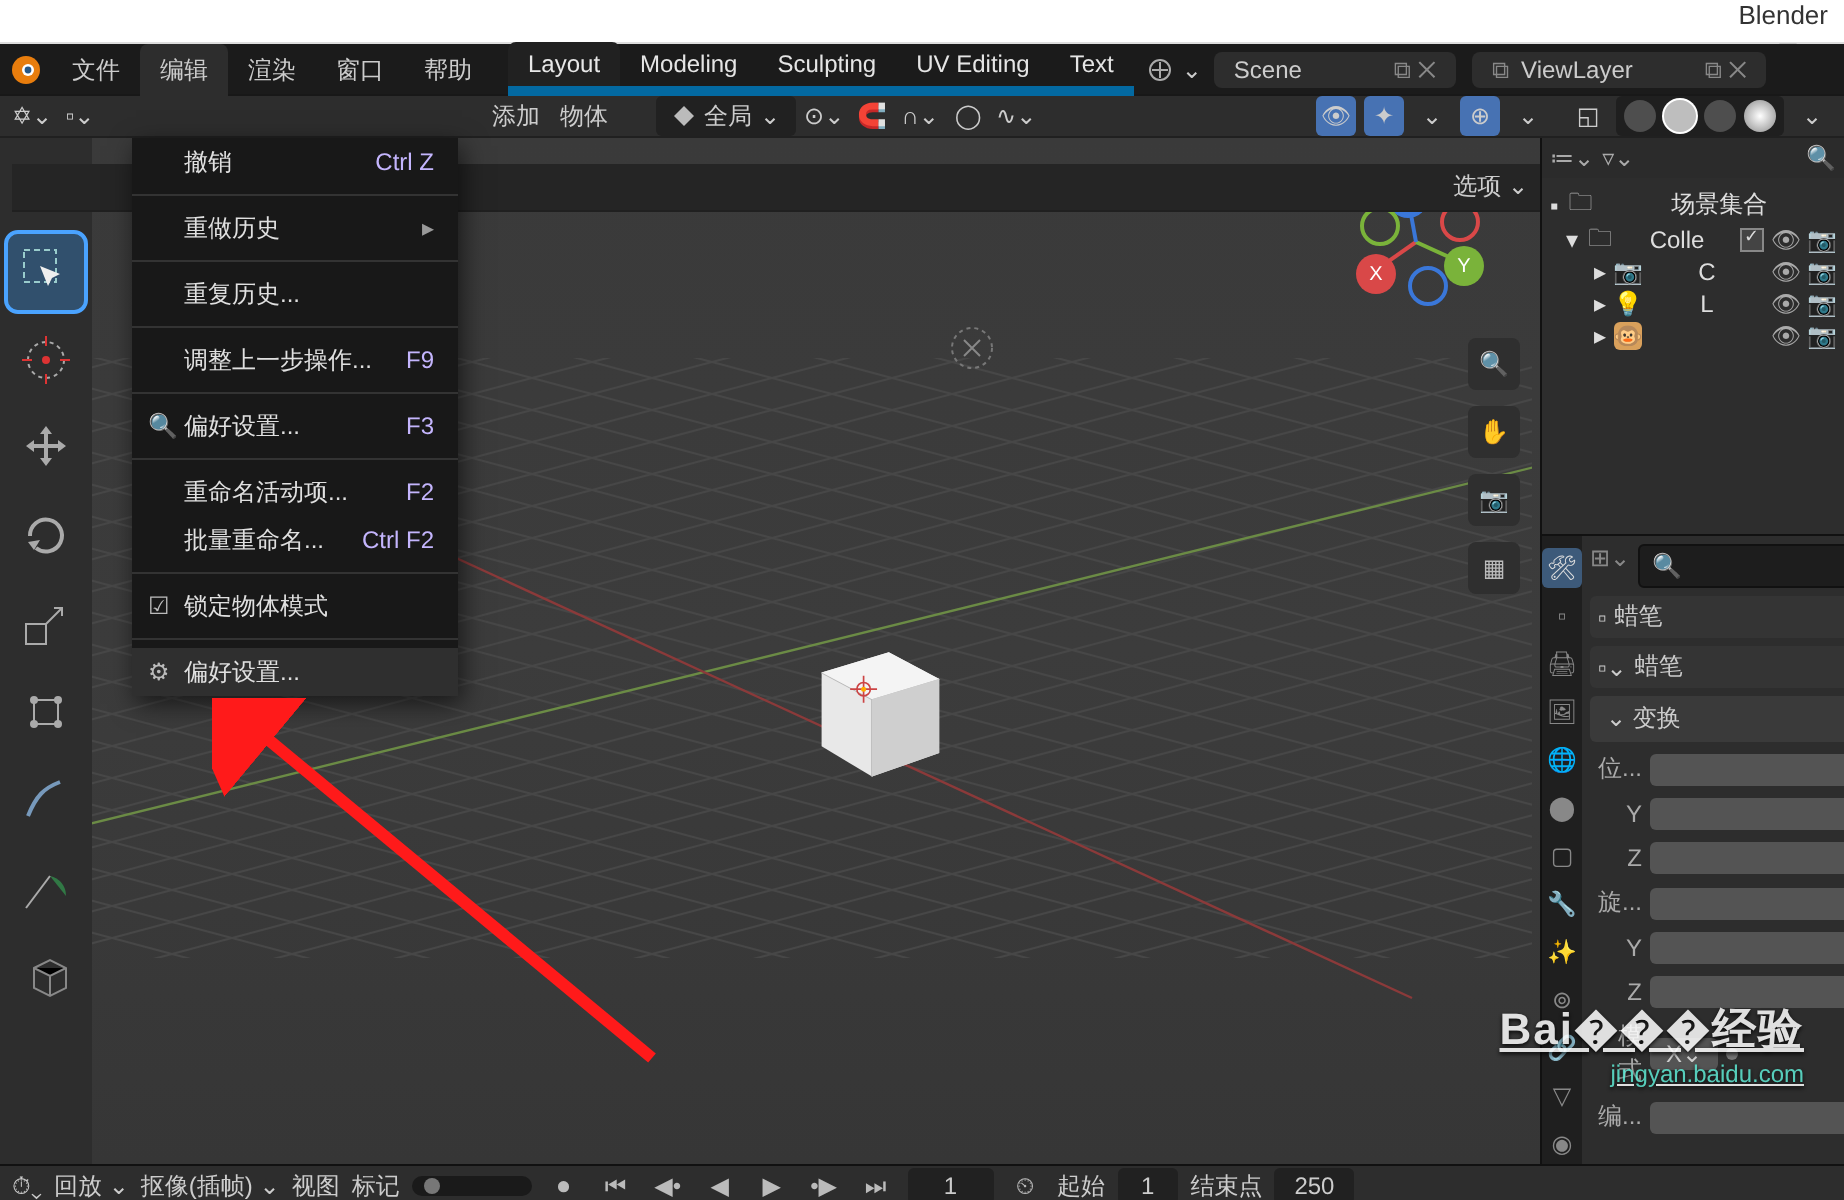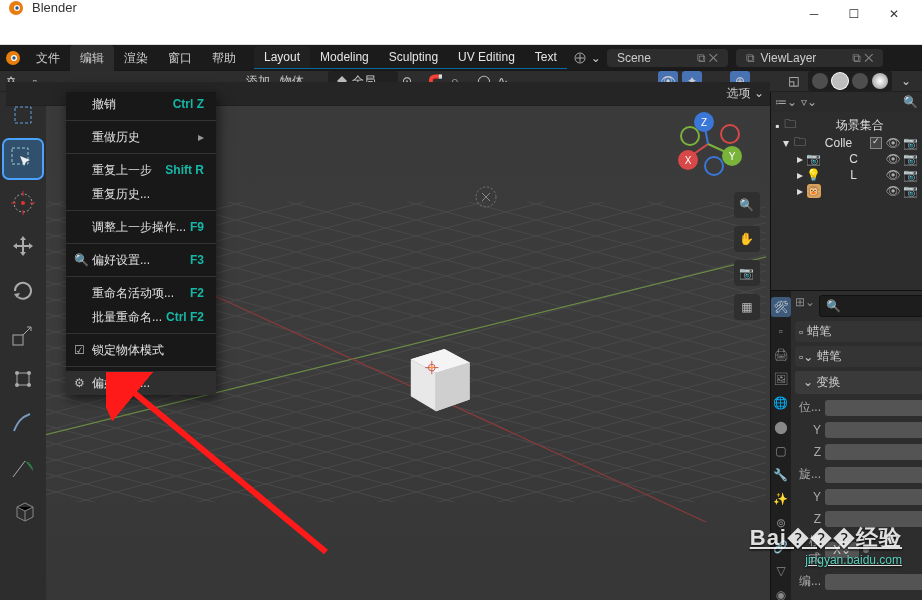--- a/index.html
+++ b/index.html
@@ -1,29 +1,29 @@
 <!DOCTYPE html>
 <html><head>
 <meta charset="utf-8">
 <style>
 * { margin:0; padding:0; box-sizing:border-box; font-family:"Microsoft YaHei",Arial,sans-serif; font-size:12px; user-select:none; }
 body { width:922px; height:600px; background:#fff; overflow:hidden; }
 
-.titlebar { height:45px; background:#fff; display:flex; align-items:flex-start; padding:0 8px; border-bottom:1px solid #ddd; }
+.titlebar { height:22px; background:#fff; display:flex; align-items:flex-end; padding:0 8px; border-bottom:1px solid #ddd;flex-direction:column; }
 .titlebar .logo { width:16px; height:16px; margin-right:8px; }
 .titlebar .title { flex:1; color:#333; font-size:13px; }
 .titlebar .winbtn { width:40px; height:28px; display:flex; align-items:center; justify-content:center; color:#333; }
 
 .app { height:570px; display:flex; flex-direction:column; background:#1b1b1b; }
 
 .topbar { height:26px; background:#1b1b1b; display:flex; align-items:center; color:#ccc; border-bottom:1px solid #181818; position:relative; }
 .topbar .blogo { width:26px; height:26px; display:flex; align-items:center; justify-content:center; }
 .topbar .tm { padding:0 10px; line-height:26px; }
 .topbar .tm.active { background:#2d2d2d; border-radius:4px 4px 0 0; }
-.topbar .wtabs { display:flex; margin-left:8px; border-bottom:1px solid #0369a1; }
+.topbar .wtabs { display:flex; margin-left:8px; border-bottom:5px solid #0369a1; }
 .topbar .wtab { padding:0 10px; line-height:22px; color:#e5e5e5; }
 .topbar .wtab.active { background:#212121; color:#e8e8e8; border-radius:4px 4px 0 0; }
 .topbar .drop { display:flex; align-items:center; gap:4px; margin-left:8px; }
 .topbar .scenebox { background:#2d2d2d; border-radius:4px; padding:2px 10px; display:flex; align-items:center; gap:6px; color:#ccc; margin-left:6px; }
 
 .header2 { height:26px; background:#2d2d2d; display:flex; align-items:center; color:#ccc; padding:0 6px; gap:10px; border-bottom:1px solid #202020; }
 .header2 .grp { display:flex; align-items:center; gap:4px; }
 .header2 .btn { padding:0 8px; height:20px; display:flex; align-items:center; background:#212121; border-radius:3px; }
 .header2 .iconbtn { width:20px; height:20px; display:flex; align-items:center; justify-content:center; border-radius:3px; }
 .header2 .circ { width:16px; height:16px; border-radius:50%; display:inline-block; }
@@ -34,24 +34,24 @@
 .ltool { width:46px; background:#2d2d2d; display:flex; flex-direction:column; align-items:center; gap:6px; padding-top:4px; }
 .ltool .tb { width:38px; height:38px; border-radius:5px; display:flex; align-items:center; justify-content:center; color:#bbb; }
 .ltool .tb.sel { width:38px; height:38px; }
 .ltool .tb.hl { outline:2px solid #4aa3ff; background:#31506d; }
 
 .viewport { flex:1; position:relative; background:#393939; overflow:hidden; }
 .floor { position:absolute; inset:0; background:
   linear-gradient(to bottom,#3a3a3a 0%,#3c3c3c 50%,#363636 100%); }
 .gridsvg { position:absolute; inset:0; }
 
-.menu { position:absolute; top:0; left:66px; width:150px; background:#181818; color:#e0e0e0; box-shadow:2px 4px 12px rgba(0,0,0,.6); z-index:50; }
+.menu { position:absolute; top:0; left:66px; width:163px; background:#181818; color:#e0e0e0; box-shadow:2px 4px 12px rgba(0,0,0,.6); z-index:50; }
 .menu .mi { display:flex; align-items:center; padding:4px 12px; height:24px; }
 .menu .mi .lbl { flex:1; }
-.menu .mi .sc { color:#14b8a6;font-weight:bold; }
+.menu .mi .sc { color:#c4b5fd; }
 .menu .mi.dis { color:#6a6a6a; }
 .menu .sep { height:1px; background:#333; margin:4px 0; }
 .menu .mi .ico { width:18px; margin-left:-4px; color:#bbb; }
 .menu .mi.hl { background:#2f2f2f; }
 .menu .arr { color:#999; }
 
 .arrow-overlay { position:absolute; z-index:55; pointer-events:none; }
 
 .gizmo { position:absolute; right:30px; top:20px; width:64px; height:64px; }
 .gizmo .ax { position:absolute; width:20px; height:20px; border-radius:50%; color:#fff; font-size:10px; display:flex; align-items:center; justify-content:center; }
@@ -429,25 +429,20 @@
         </div>
         <div class="sep"></div>
         <div class="mi">
           <span class="ico"></span>
           <span class="lbl">重做历史</span>
           <span class="arr">▸</span>
         </div>
         <div class="sep"></div>
         <div class="mi">
           <span class="ico"></span>
-          <span class="lbl">重复上一步</span>
-          <span class="sc">Shift R</span>
-        </div>
-        <div class="mi">
-          <span class="ico"></span>
           <span class="lbl">重复历史...</span>
         </div>
         <div class="sep"></div>
         <div class="mi">
           <span class="ico"></span>
           <span class="lbl">调整上一步操作...</span>
           <span class="sc">F9</span>
         </div>
         <div class="sep"></div>
         <div class="mi">

